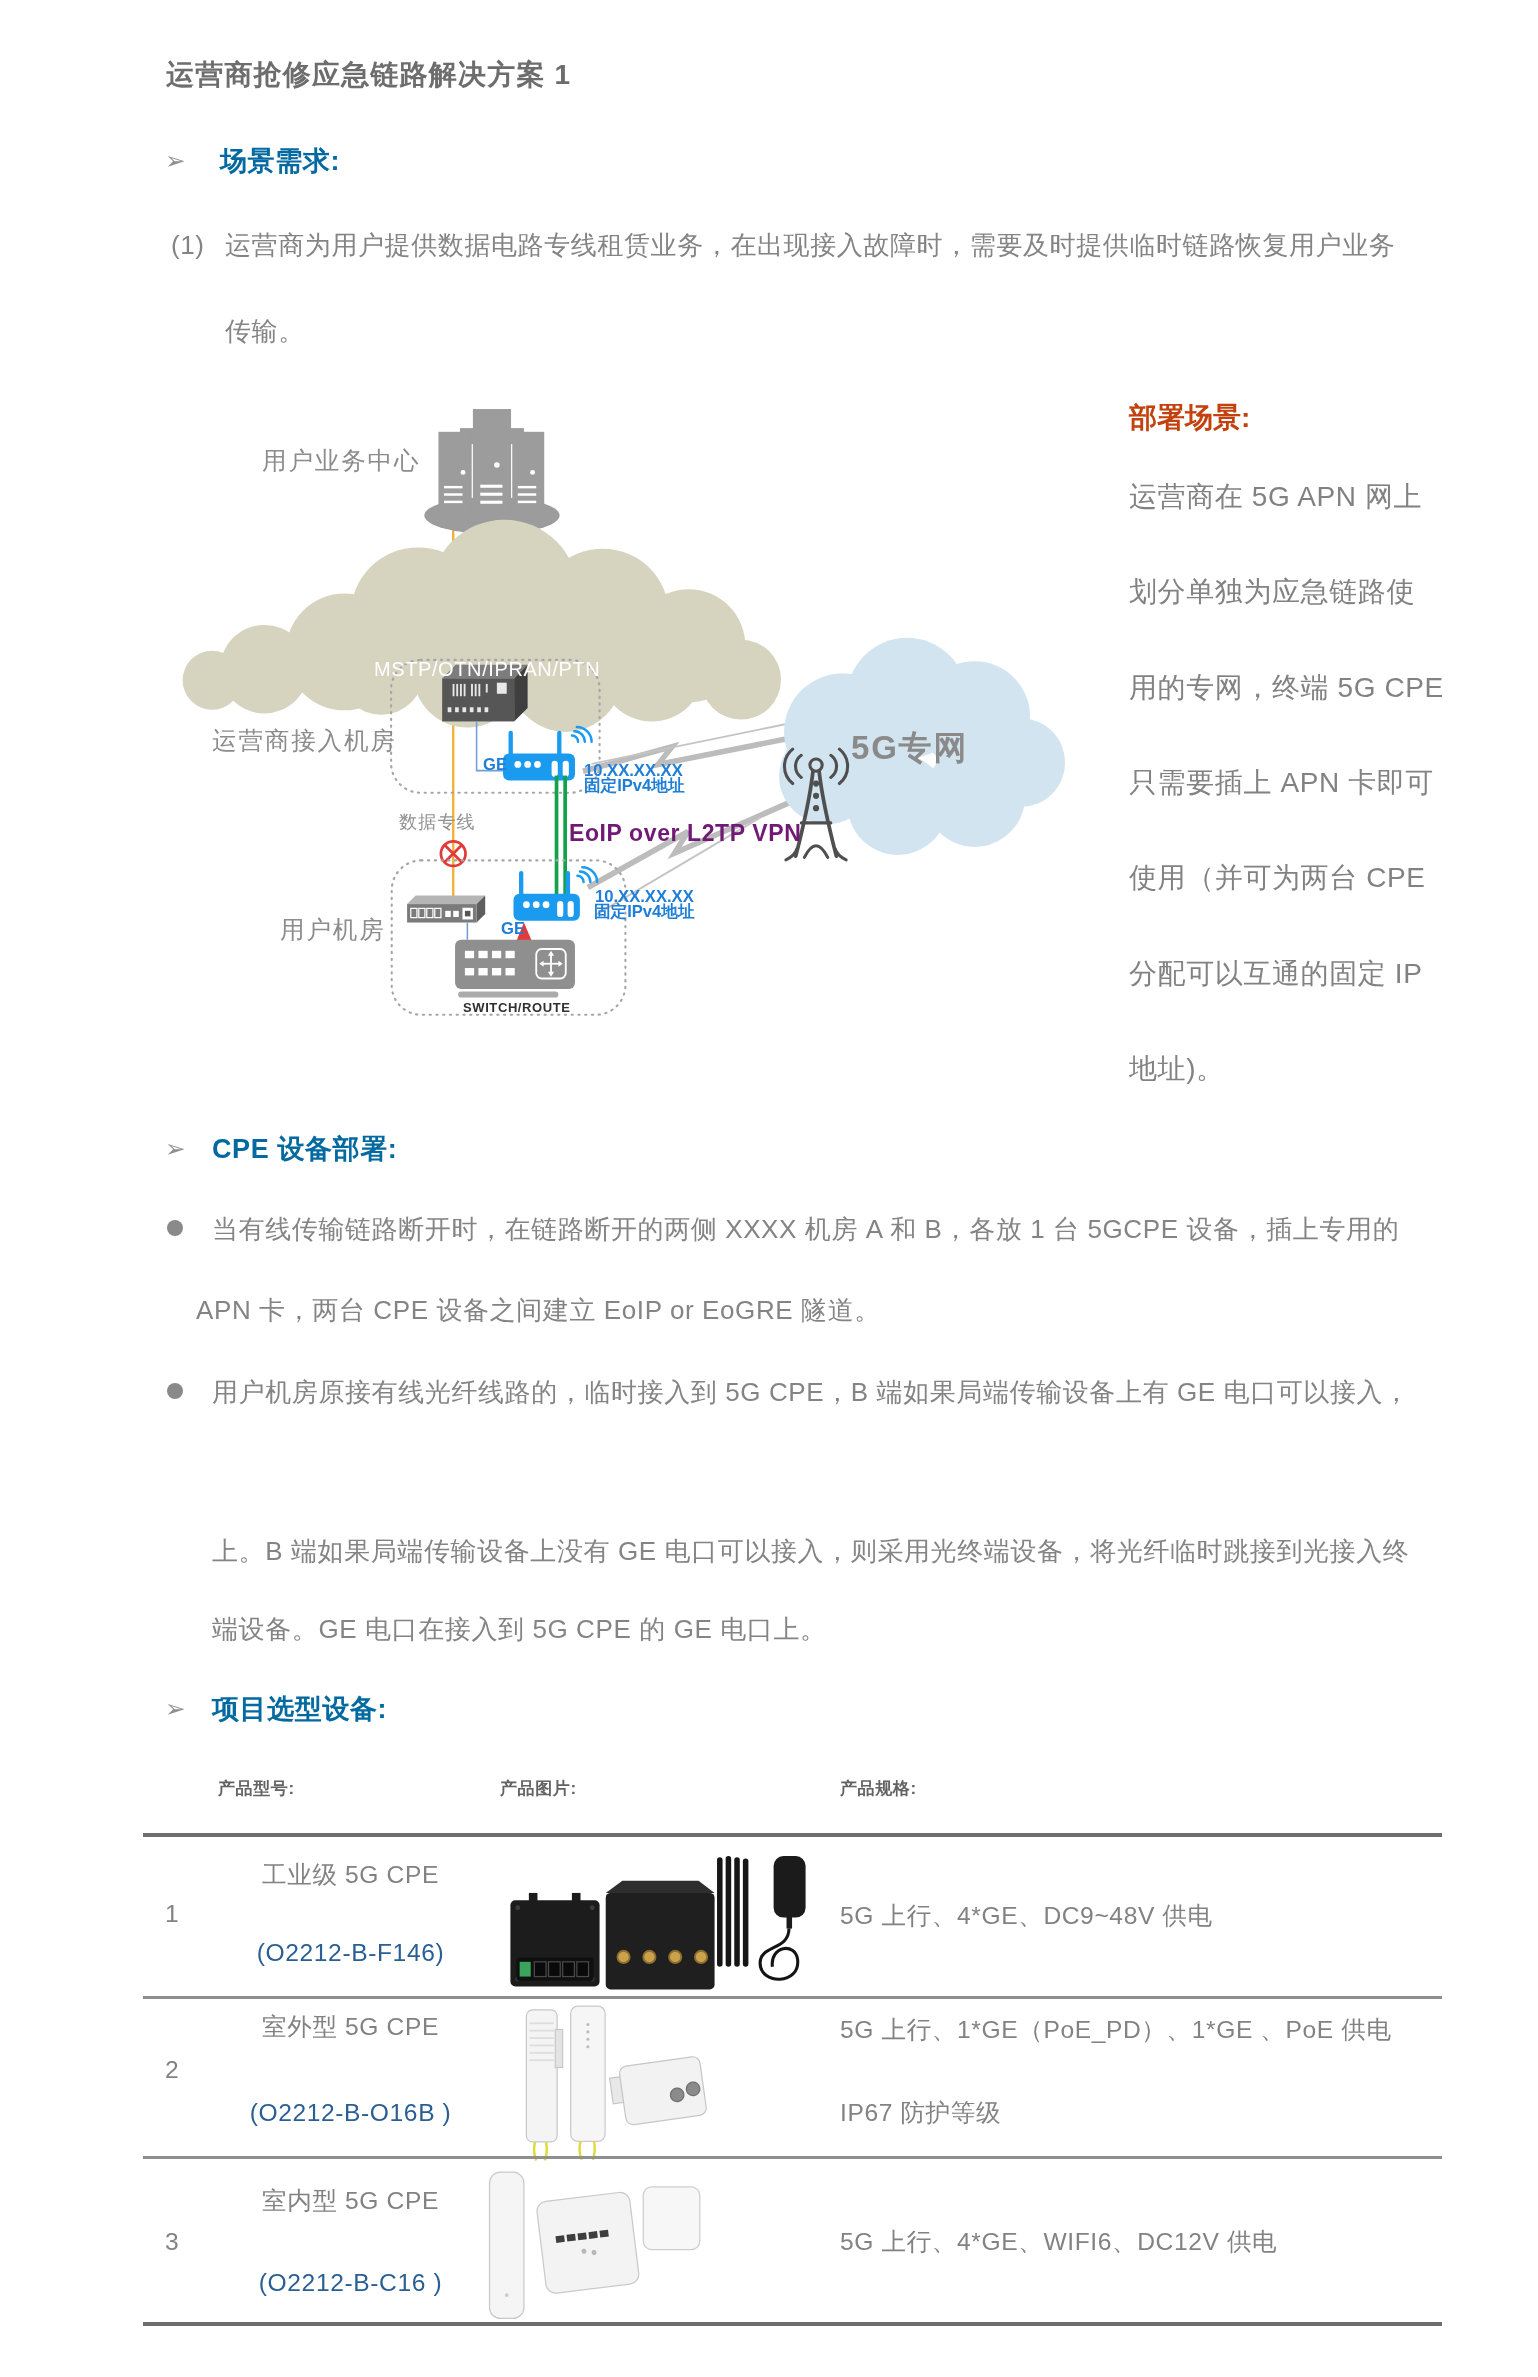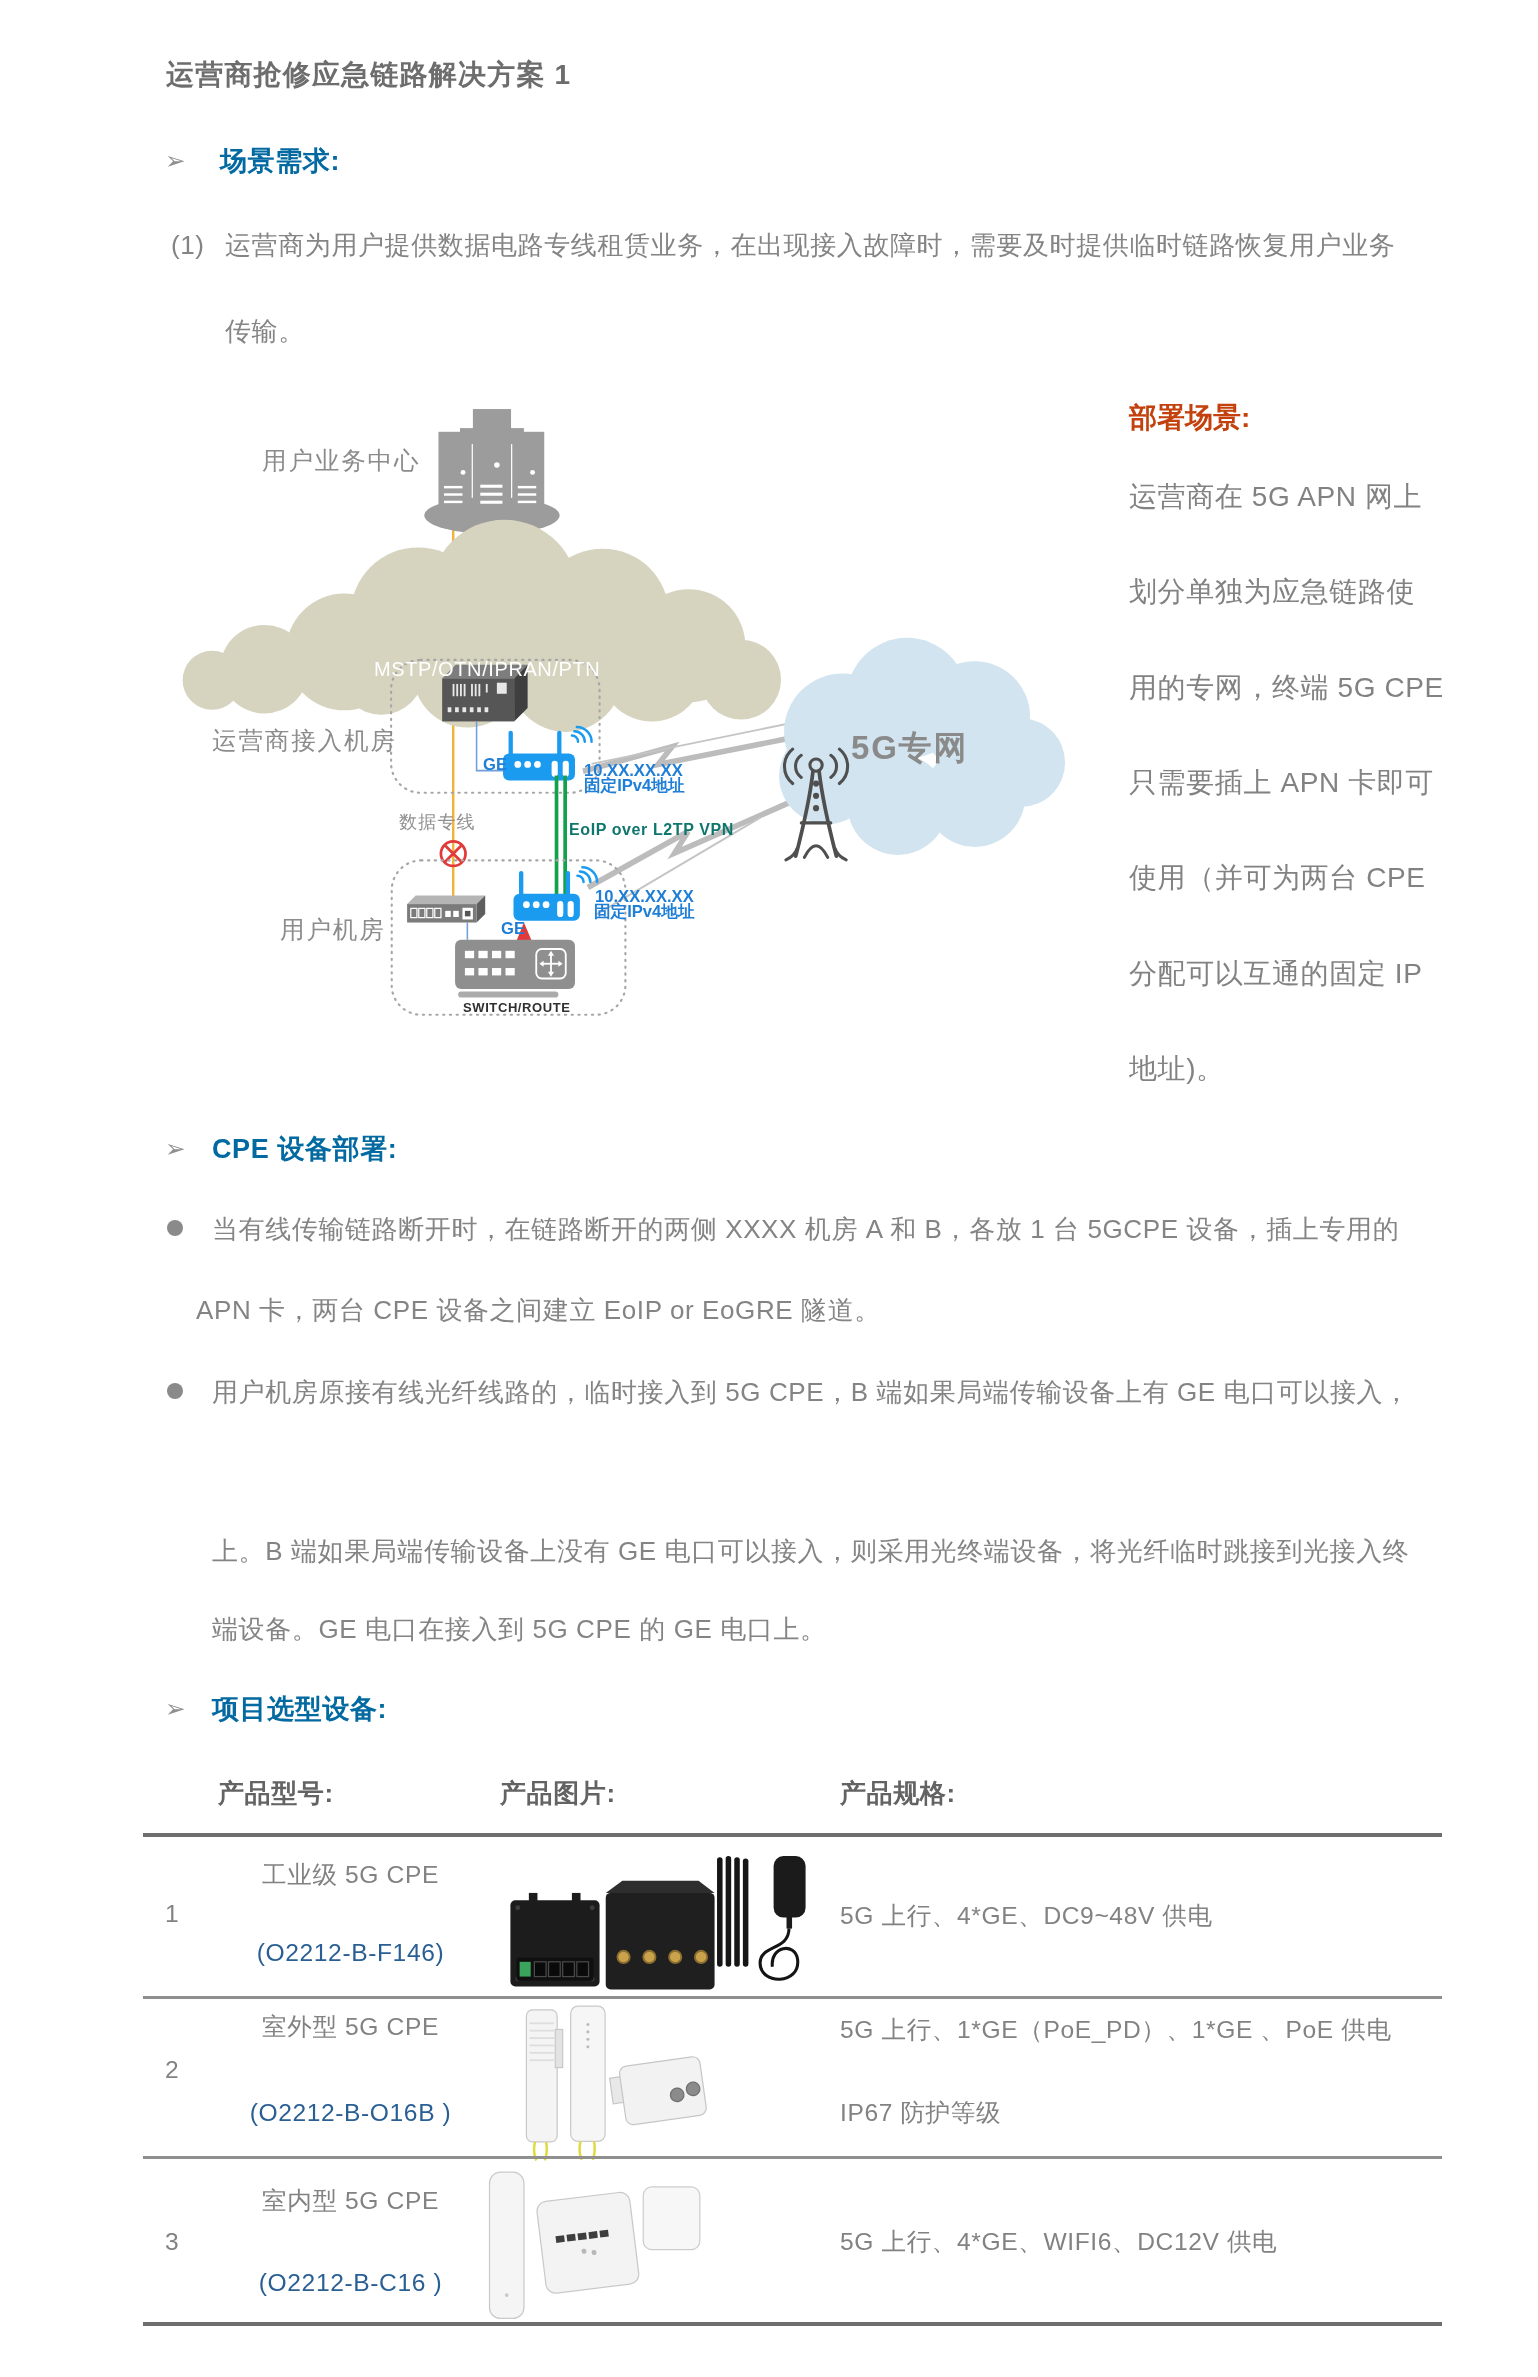--- a/index.html
+++ b/index.html
@@ -11,23 +11,23 @@
   .arrow{font-size:24.6px;color:#8f8f8f;}
   .body{font-size:26px;color:#848484;letter-spacing:0.6px;}
   .bullet{width:16px;height:16px;border-radius:50%;background:#8a8a8a;}
   .rc{font-size:28px;color:#828282;letter-spacing:0.6px;}
   .rch{font-size:28px;font-weight:bold;color:#c2410c;}
   .dlab{font-size:24.6px;color:#8c8c8c;letter-spacing:1.8px;}
   .dlab-s{font-size:18px;color:#909090;letter-spacing:1.2px;}
   .cloudtxt{font-size:20px;color:#ffffff;letter-spacing:0.6px;text-align:right;}
   .g5{font-size:33px;font-weight:bold;color:#8a8a8a;letter-spacing:1.8px;}
   .blue-s{font-size:16.6px;font-weight:bold;color:#1f7ed6;}
-  .green-s{font-size:16px;font-weight:bold;color:#0f766e;letter-spacing:0.6px;}
+  .green-s{font-size:23px;font-weight:bold;color:#701a75;letter-spacing:0.6px;}
   .swlab{font-size:13px;font-weight:bold;color:#2f2f2f;letter-spacing:0.6px;}
-  .th{font-size:26px;font-weight:bold;color:#636363;letter-spacing:0.6px;}
+  .th{font-size:17px;font-weight:bold;color:#636363;letter-spacing:0.6px;}
   .td{font-size:24.6px;color:#828282;letter-spacing:0.6px;}
   .model{font-size:24.6px;color:#2a5f94;letter-spacing:0.6px;}
   .cellc{text-align:center;width:271px;}
   .tborder{position:absolute;left:143px;width:1299px;}
   .bthick{height:3.7px;background:#6e6e6e;}
   .bthin{height:2.5px;background:#8f8f8f;}
   svg{position:absolute;left:0;top:0;}
 </style>
 </head>
 <body>

